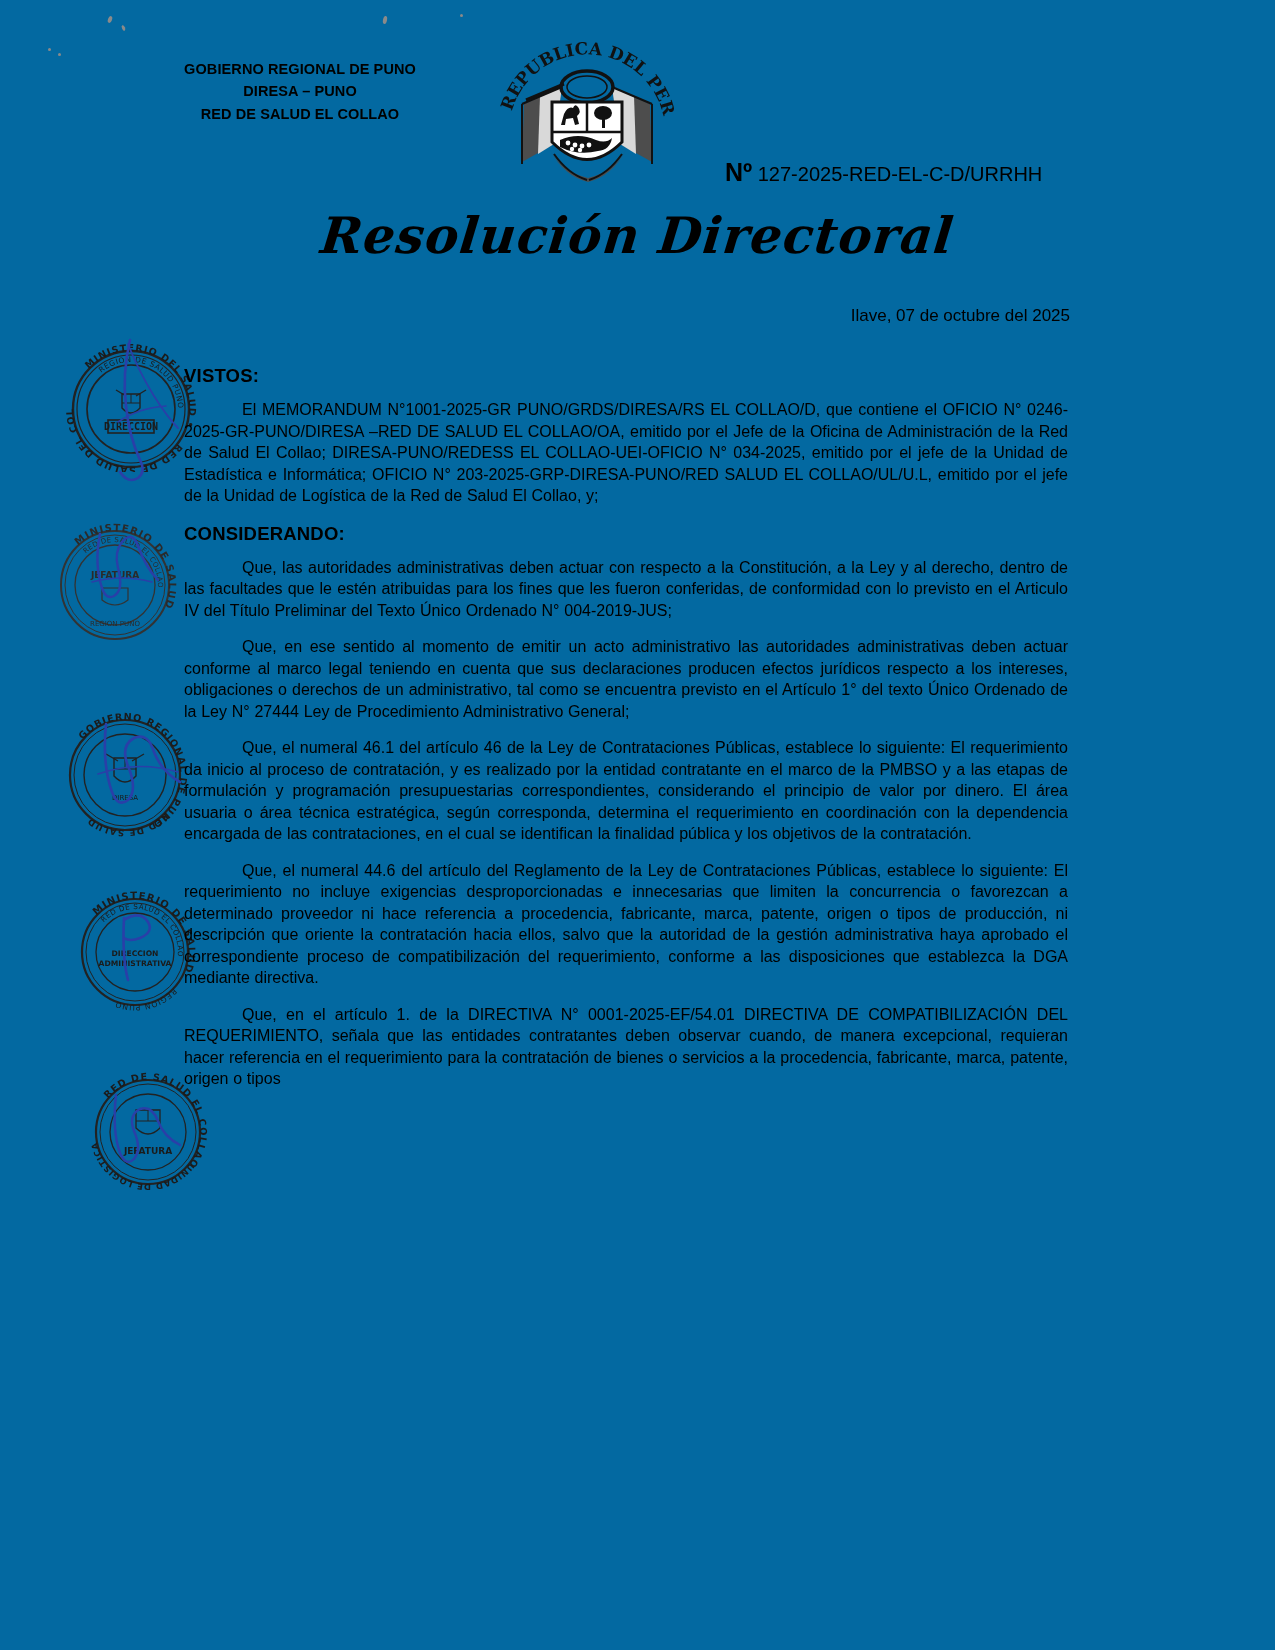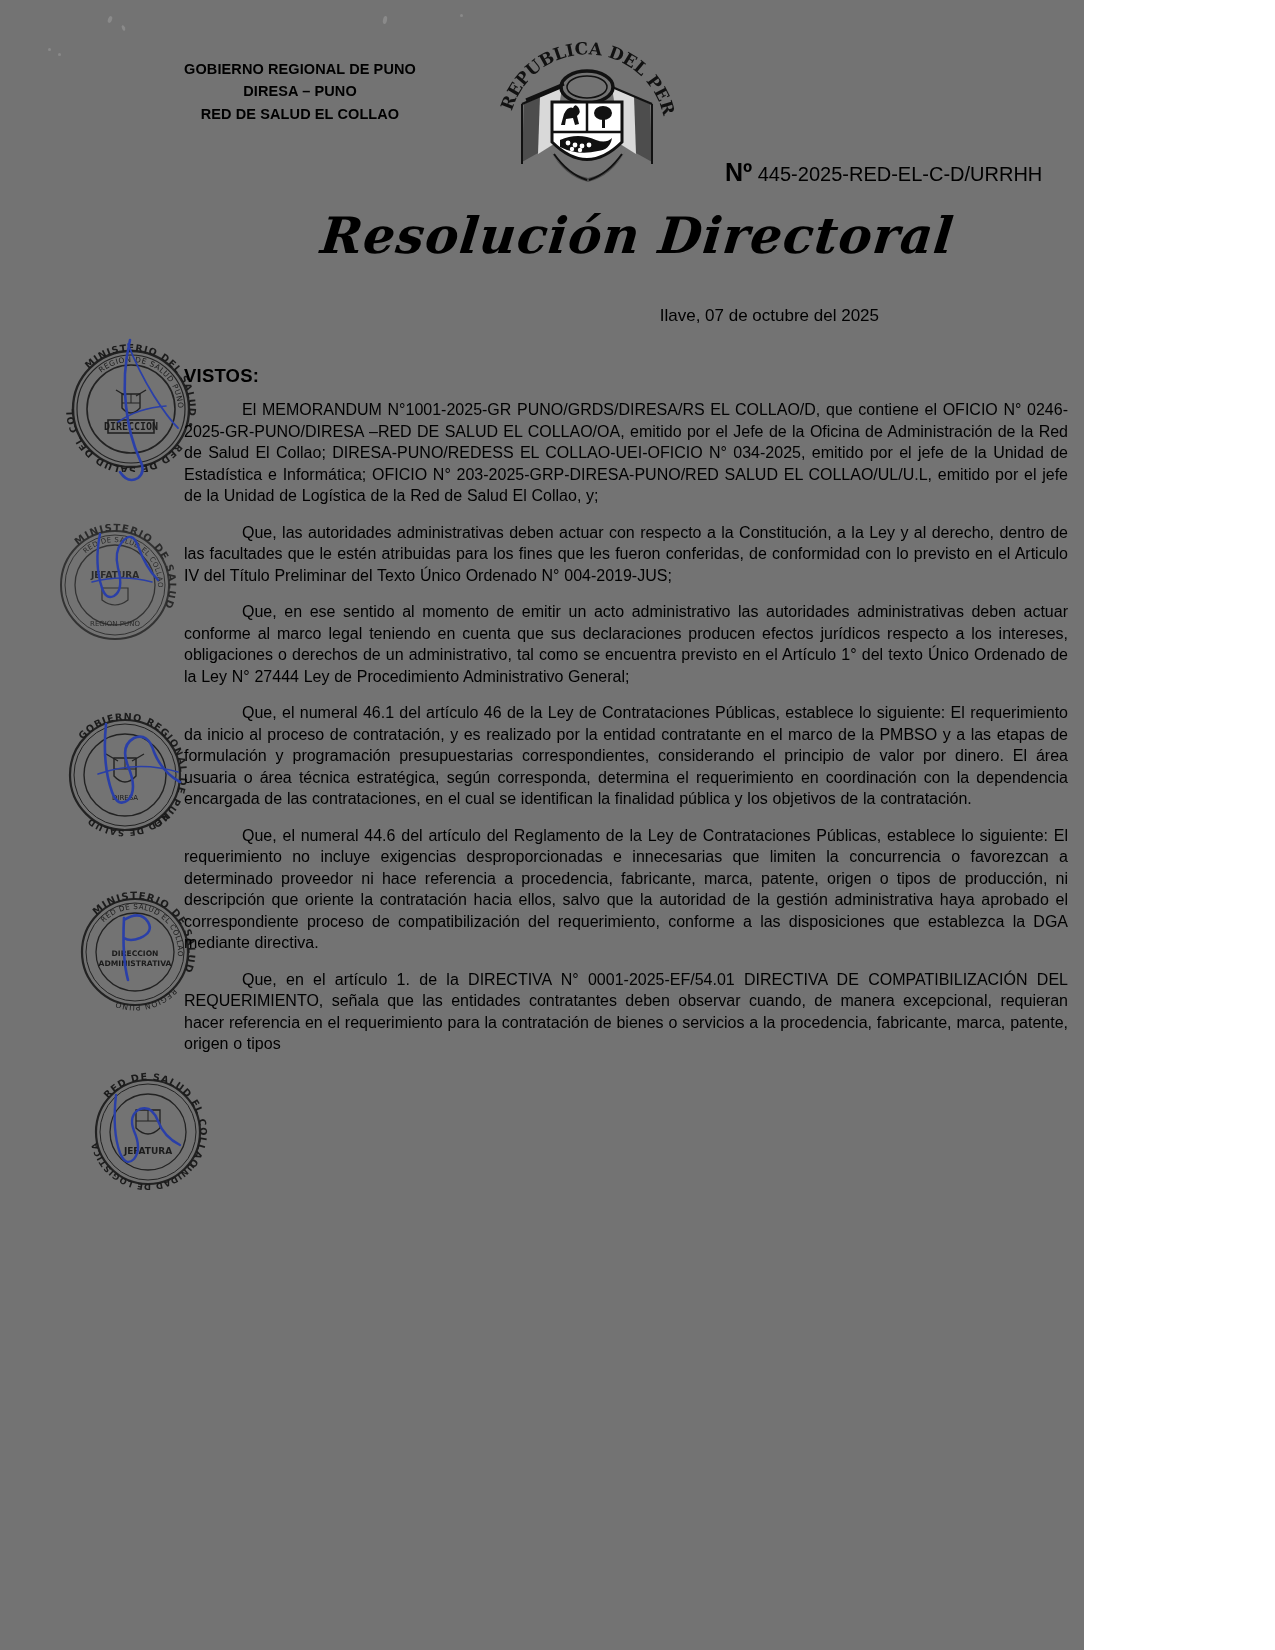--- a/index.html
+++ b/index.html
@@ -6,23 +6,23 @@
     margin: 0;
     padding: 0;
     background: #ffffff;
   }
   body {
     font-family: "Liberation Sans", sans-serif;
     color: #000000;
   }
   .page {
     position: relative;
-    width: 1084px;
+    width: 1275px;
     height: 1650px;
-    background: #737373;
+    background: #0369a1;
     overflow: hidden;
   }
 
   
   .speck {
     position: absolute;
     background: #8a8a8a;
     border-radius: 50%;
   }
 
@@ -179,21 +179,21 @@
       <circle cx="88" cy="108" r="2.2" fill="#fff"></circle>
 
       <path d="M58 108 q12 22 38 28 q26 -6 38 -28 q-14 26 -38 32 q-24 -6 -38 -32 z" fill="#4d4d4d"></path>
       <path d="M62 112 q14 20 33 26" stroke="#111" stroke-width="2" fill="none"></path>
       <path d="M130 112 q-14 20 -33 26" stroke="#111" stroke-width="2" fill="none"></path>
     </svg>
   </div>
 
   <div class="doc-number">
     <span class="np">Nº</span>
-    <span>445-2025-RED-EL-C-D/URRHH</span>
+    <span>127-2025-RED-EL-C-D/URRHH</span>
   </div>
 
   <div class="script-title">Resolución Directoral</div>
 
   <div class="date-line">Ilave, 07 de octubre del 2025</div>
 
   <div class="seal" style="left:56px;top:342px;width:150px;height:130px;">
     <svg width="150" height="130" viewBox="0 0 150 130" xmlns="http://www.w3.org/2000/svg">
       <defs>
         <path id="s1o" d="M 75,75 m -58,0 a 58,58 0 1 1 116,0 a 58,58 0 1 1 -116,0"></path>
@@ -331,20 +331,21 @@
   <svg class="sig-ink" style="left:100px;top:1075px;" width="100" height="110" viewBox="0 0 100 110" xmlns="http://www.w3.org/2000/svg">
     <path d="M16 20 q-4 36 4 58 q6 14 14 6 q8 -10 0 -28 q-6 -16 6 -22 q12 -4 18 12 q6 16 22 24" fill="none" stroke="#2a3fa8" stroke-width="2.4" stroke-linecap="round"></path>
   </svg>
 
   <div class="body-col">
 
     <div class="heading">VISTOS:</div>
 
     <p class="para">El MEMORANDUM N°1001-2025-GR PUNO/GRDS/DIRESA/RS EL COLLAO/D, que contiene el OFICIO N° 0246-2025-GR-PUNO/DIRESA –RED DE SALUD EL COLLAO/OA, emitido por el Jefe de la Oficina de Administración de la Red de Salud El Collao; DIRESA-PUNO/REDESS EL COLLAO-UEI-OFICIO N° 034-2025, emitido por el jefe de la Unidad de Estadística e Informática; OFICIO N° 203-2025-GRP-DIRESA-PUNO/RED SALUD EL COLLAO/UL/U.L, emitido por el jefe de la Unidad de Logística de la Red de Salud El Collao, y;</p>
 
+    <div class="heading second">CONSIDERANDO:</div>
 
     <p class="para">Que, las autoridades administrativas deben actuar con respecto a la Constitución, a la Ley y al derecho, dentro de las facultades que le estén atribuidas para los fines que les fueron conferidas, de conformidad con lo previsto en el Articulo IV del Título Preliminar del Texto Único Ordenado N° 004-2019-JUS;</p>
     <p class="para">Que, en ese sentido al momento de emitir un acto administrativo las autoridades administrativas deben actuar conforme al marco legal teniendo en cuenta que sus declaraciones producen efectos jurídicos respecto a los intereses, obligaciones o derechos de un administrativo, tal como se encuentra previsto en el Artículo 1° del texto Único Ordenado de la Ley N° 27444 Ley de Procedimiento Administrativo General;</p>
     <p class="para">Que, el numeral 46.1 del artículo 46 de la Ley de Contrataciones Públicas, establece lo siguiente: El requerimiento da inicio al proceso de contratación, y es realizado por la entidad contratante en el marco de la PMBSO y a las etapas de formulación y programación presupuestarias correspondientes, considerando el principio de valor por dinero. El área usuaria o área técnica estratégica, según corresponda, determina el requerimiento en coordinación con la dependencia encargada de las contrataciones, en el cual se identifican la finalidad pública y los objetivos de la contratación.</p>
 
     <p class="para"><span>Que, el numeral 44.6 del artículo del Reglamento de la Ley de Contrataciones Públicas, establece lo siguiente: El requerimiento no incluye exigencias desproporcionadas e innecesarias que limiten la concurrencia o favorezcan a determinado proveedor ni hace referencia a procedencia, fabricante, marca, patente, origen o tipos de producción, ni descripción que oriente la contratación hacia ellos, </span><b>salvo que la autoridad de la gestión administrativa haya aprobado el correspondiente proceso de compatibilización del requerimiento, conforme a las disposiciones que establezca la DGA mediante directiva.</b></p>
 
     <p class="para">Que, en el artículo 1. de la  DIRECTIVA N° 0001-2025-EF/54.01 DIRECTIVA DE COMPATIBILIZACIÓN DEL REQUERIMIENTO, señala que las entidades contratantes deben observar cuando, de manera excepcional, requieran hacer referencia en el requerimiento para la contratación de bienes o servicios a la procedencia, fabricante, marca, patente, origen o tipos</p>
 
   </div>

